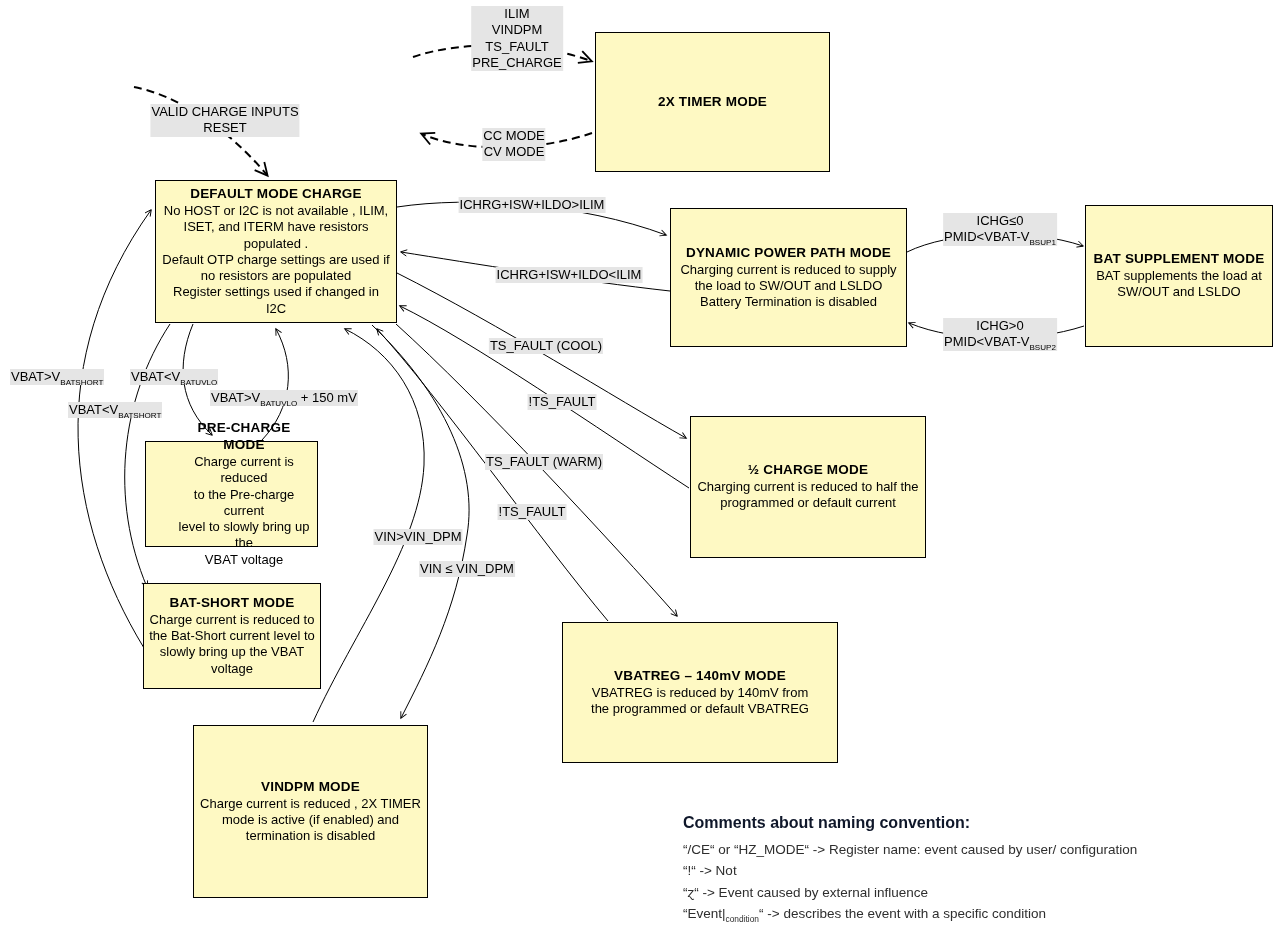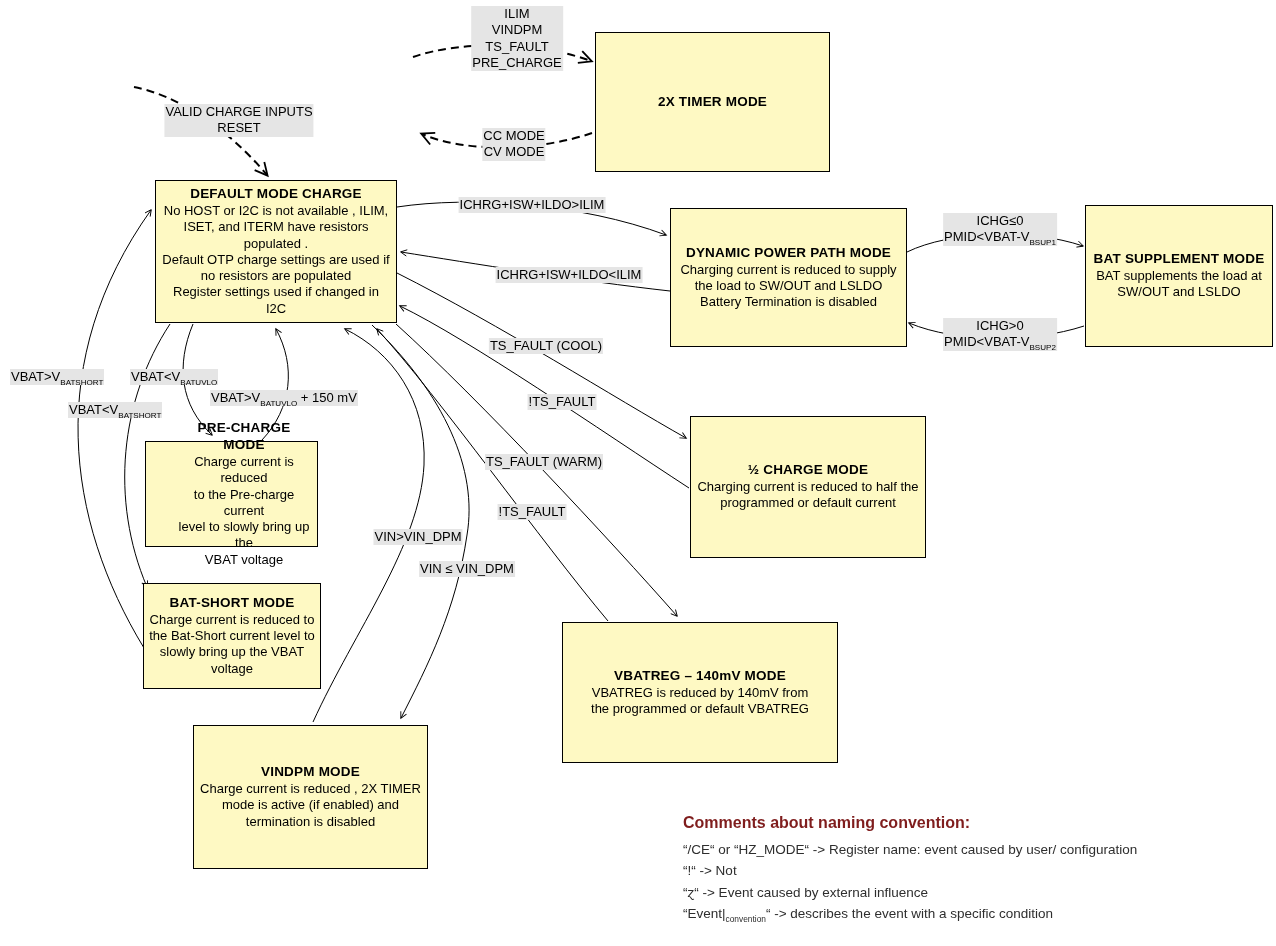--- a/index.html
+++ b/index.html
@@ -17,21 +17,21 @@
   }
   .node .nt{font-weight:bold;font-size:13.5px;letter-spacing:.2px;}
   .node .nb{white-space:pre-line;}
   .lbl{
     position:absolute;font-size:13px;line-height:1.25;background:#e5e5e5;
     white-space:nowrap;padding:0 1px;
   }
   .lbl.c{transform:translateX(-50%);text-align:center;}
   sub{font-size:0.62em;line-height:0;}
   .notes{position:absolute;left:683px;top:810px;color:#2e2e2e;font-size:13.5px;line-height:1.6;}
-  .notes .t{font-weight:bold;font-size:16px;color:#7f1d1d;margin-bottom:3px;}
+  .notes .t{font-weight:bold;font-size:16px;color:#0f172a;margin-bottom:3px;}
 </style>
 </head>
 <body>
 
 <div class="stage">
 
   <svg class="wires" viewBox="0 0 1276 946">
     <defs>
       <marker id="arr" viewBox="0 0 10 10" refX="7.5" refY="5" markerWidth="9" markerHeight="9" orient="auto">
         <path d="M1,1.5 L8,5 L1,8.5" fill="none" stroke="#000" stroke-width="1.3"></path>
@@ -95,21 +95,21 @@
   </div>
 
   <div class="node" style="left:143px;top:583px;width:178px;height:106px;">
     <div class="nt">BAT-SHORT MODE</div>
     <div class="nb">Charge current is reduced to
 the Bat-Short current level to
 slowly bring up the VBAT
 voltage</div>
   </div>
 
-  <div class="node" style="left:193px;top:725px;width:235px;height:144px;">
+  <div class="node" style="left:193px;top:725px;width:235px;height:173px;">
     <div class="nt">VINDPM MODE</div>
     <div class="nb">Charge current is reduced , 2X TIMER
 mode is active (if enabled) and
 termination is disabled</div>
   </div>
 
   <div class="node" style="left:690px;top:416px;width:236px;height:142px;">
     <div class="nt">½ CHARGE MODE</div>
     <div class="nb">Charging current is reduced to half the
 programmed or default current</div>
@@ -124,21 +124,21 @@
   <div class="lbl c" style="left:517px;top:6px;">
     <div>ILIM</div>
     <div>VINDPM</div>
     <div>TS_FAULT</div>
     <div>PRE_CHARGE</div>
   </div>
   <div class="lbl c" style="left:514px;top:128px;">
     <div>CC MODE</div>
     <div>CV MODE</div>
   </div>
-  <div class="lbl c" style="left:239px;top:104px;">
+  <div class="lbl c" style="left:225px;top:104px;">
     <div>VALID CHARGE INPUTS</div>
     <div>RESET</div>
   </div>
 
   <div class="lbl c" style="left:532px;top:197px;">ICHRG+ISW+ILDO&gt;ILIM</div>
   <div class="lbl c" style="left:529px;top:267px;margin-left:40px;">ICHRG+ISW+ILDO&lt;ILIM</div>
 
   <div class="lbl c" style="left:1000px;top:213px;">
     <div>ICHG≤0</div>
     <div><span>PMID&lt;VBAT-V</span><sub>BSUP1</sub></div>
@@ -158,16 +158,16 @@
   <div class="lbl" style="left:10px;top:369px;"><span>VBAT&gt;V</span><sub>BATSHORT</sub></div>
   <div class="lbl" style="left:130px;top:369px;"><span>VBAT&lt;V</span><sub>BATUVLO</sub></div>
   <div class="lbl" style="left:68px;top:402px;"><span>VBAT&lt;V</span><sub>BATSHORT</sub></div>
   <div class="lbl" style="left:210px;top:390px;"><span>VBAT&gt;V</span><sub>BATUVLO</sub><span> + 150 mV</span></div>
 
   <div class="notes">
     <div class="t">Comments about naming convention:</div>
     <div>“/CE“ or “HZ_MODE“ -&gt; Register name: event caused by user/ configuration</div>
     <div>“!“ -&gt; Not</div>
     <div>“ɀ“ -&gt; Event caused by external influence</div>
-    <div><span>“Event|</span><sub>convention</sub><span>“ -&gt; describes the event with a specific condition</span></div>
+    <div><span>“Event|</span><sub>condition</sub><span>“ -&gt; describes the event with a specific condition</span></div>
   </div>
 
 </div>
 
 </body></html>

